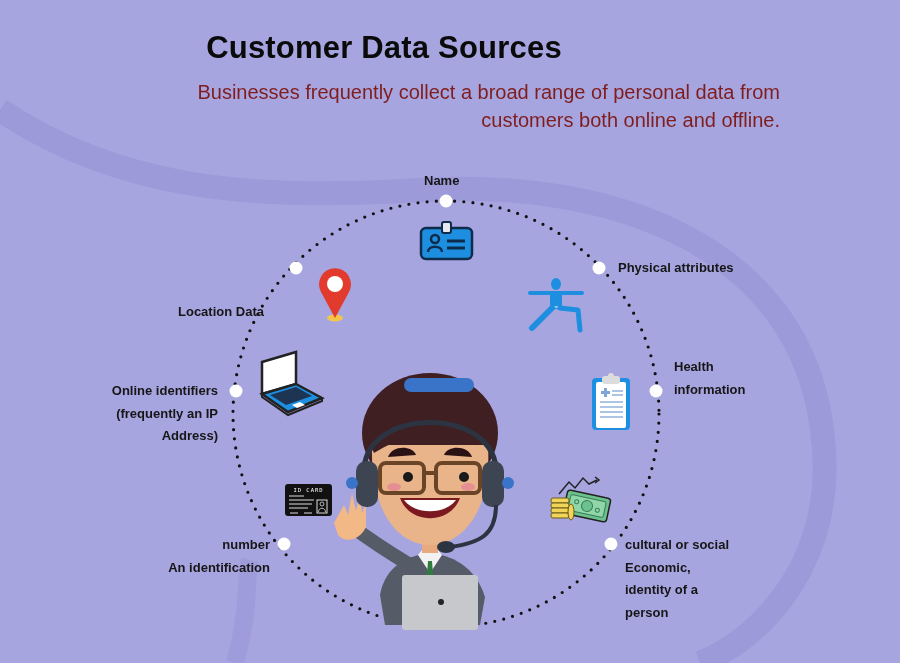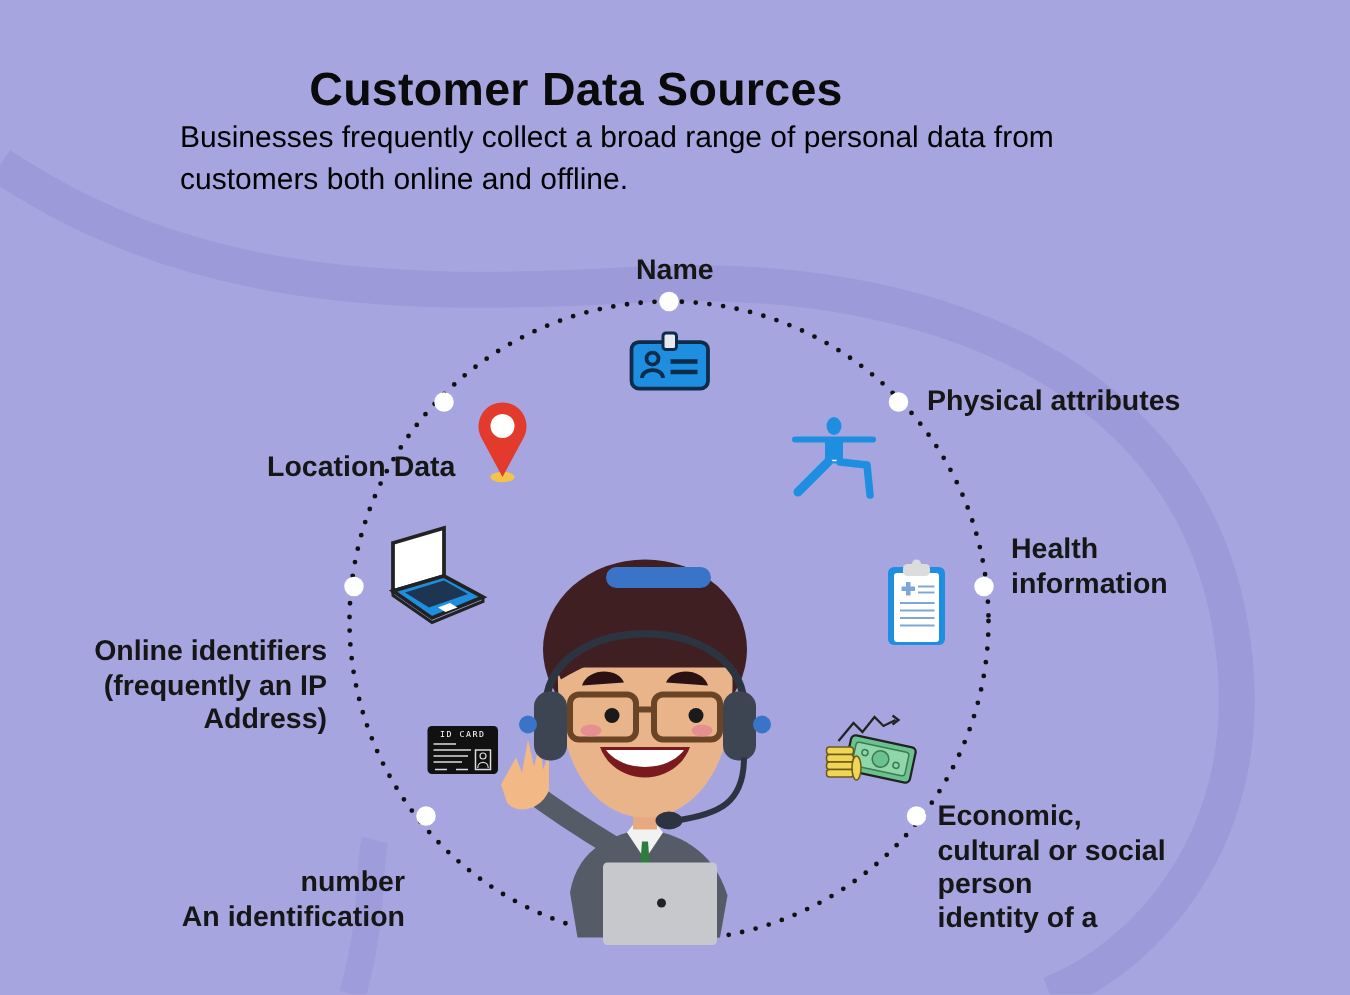--- a/index.html
+++ b/index.html
@@ -4,32 +4,32 @@
   <style>
     html, body { margin:0; padding:0; }
     body {
       width:900px; height:663px; overflow:hidden; position:relative;
       background:#a7a5e0;
       font-family:"Liberation Sans", "DejaVu Sans", sans-serif;
       color:#111;
     }
     .bg-swoosh { position:absolute; left:0; top:0; width:900px; height:663px; pointer-events:none; }
     .title {
-      position:absolute; left:0; width:768px; top:42px; text-align:center;
+      position:absolute; left:0; width:768px; top:30px; text-align:center;
       font-size:31px; font-weight:bold; letter-spacing:0.2px; color:#0a0a0a;
     }
     .subtitle {
-      position:absolute; left:120px; width:660px; top:78px; text-align:left;
-      font-size:20px; line-height:28px; color:#000000;
+      position:absolute; left:120px; width:660px; top:78px; text-align:right;
+      font-size:20px; line-height:28px; color:#7f1d1d;
     }
     .ring { position:absolute; left:0; top:0; width:900px; height:663px; }
     .label {
-      position:absolute; font-size:19px; font-weight:bold; line-height:22.5px; color:#161616;
-    }
-    .label.right-al { text-align:right;margin-top:44px; }
+      position:absolute; font-size:13px; font-weight:bold; line-height:22.5px; color:#161616;
+    }
+    .label.right-al { text-align:right; }
     .icon { position:absolute; }
   </style>
 </head>
 <body>
 
 <svg class="bg-swoosh" viewBox="0 0 900 663">
   <path d="M0,110 C120,190 250,200 420,190 C620,178 800,250 822,430 C840,560 760,640 700,663" fill="none" stroke="#9d9ad9" stroke-width="24"></path>
   <path d="M235,663 C250,610 245,580 250,560" fill="none" stroke="#9d9ad9" stroke-width="18" opacity="0.8"></path>
 </svg>
 
@@ -49,24 +49,24 @@
   </g>
 </svg>
 
 <div class="label" style="left:424px; top:170px;">Name</div>
 <div class="label" style="left:618px; top:257px;">Physical attributes</div>
 <div class="label" style="left:674px; top:356px;">
   <div>Health</div>
   <div>information</div>
 </div>
 <div class="label" style="left:625px; top:534px;">
+  <div>cultural or social</div>
   <div>Economic,</div>
-  <div>cultural or social</div>
+  <div>identity of a</div>
   <div>person</div>
-  <div>identity of a</div>
 </div>
 <div class="label right-al" style="left:120px; width:150px; top:534px;">
   <div>number</div>
   <div>An identification</div>
 </div>
 <div class="label right-al" style="left:60px; width:158px; top:380px;">
   <div>Online identifiers</div>
   <div>(frequently an IP</div>
   <div>Address)</div>
 </div>

